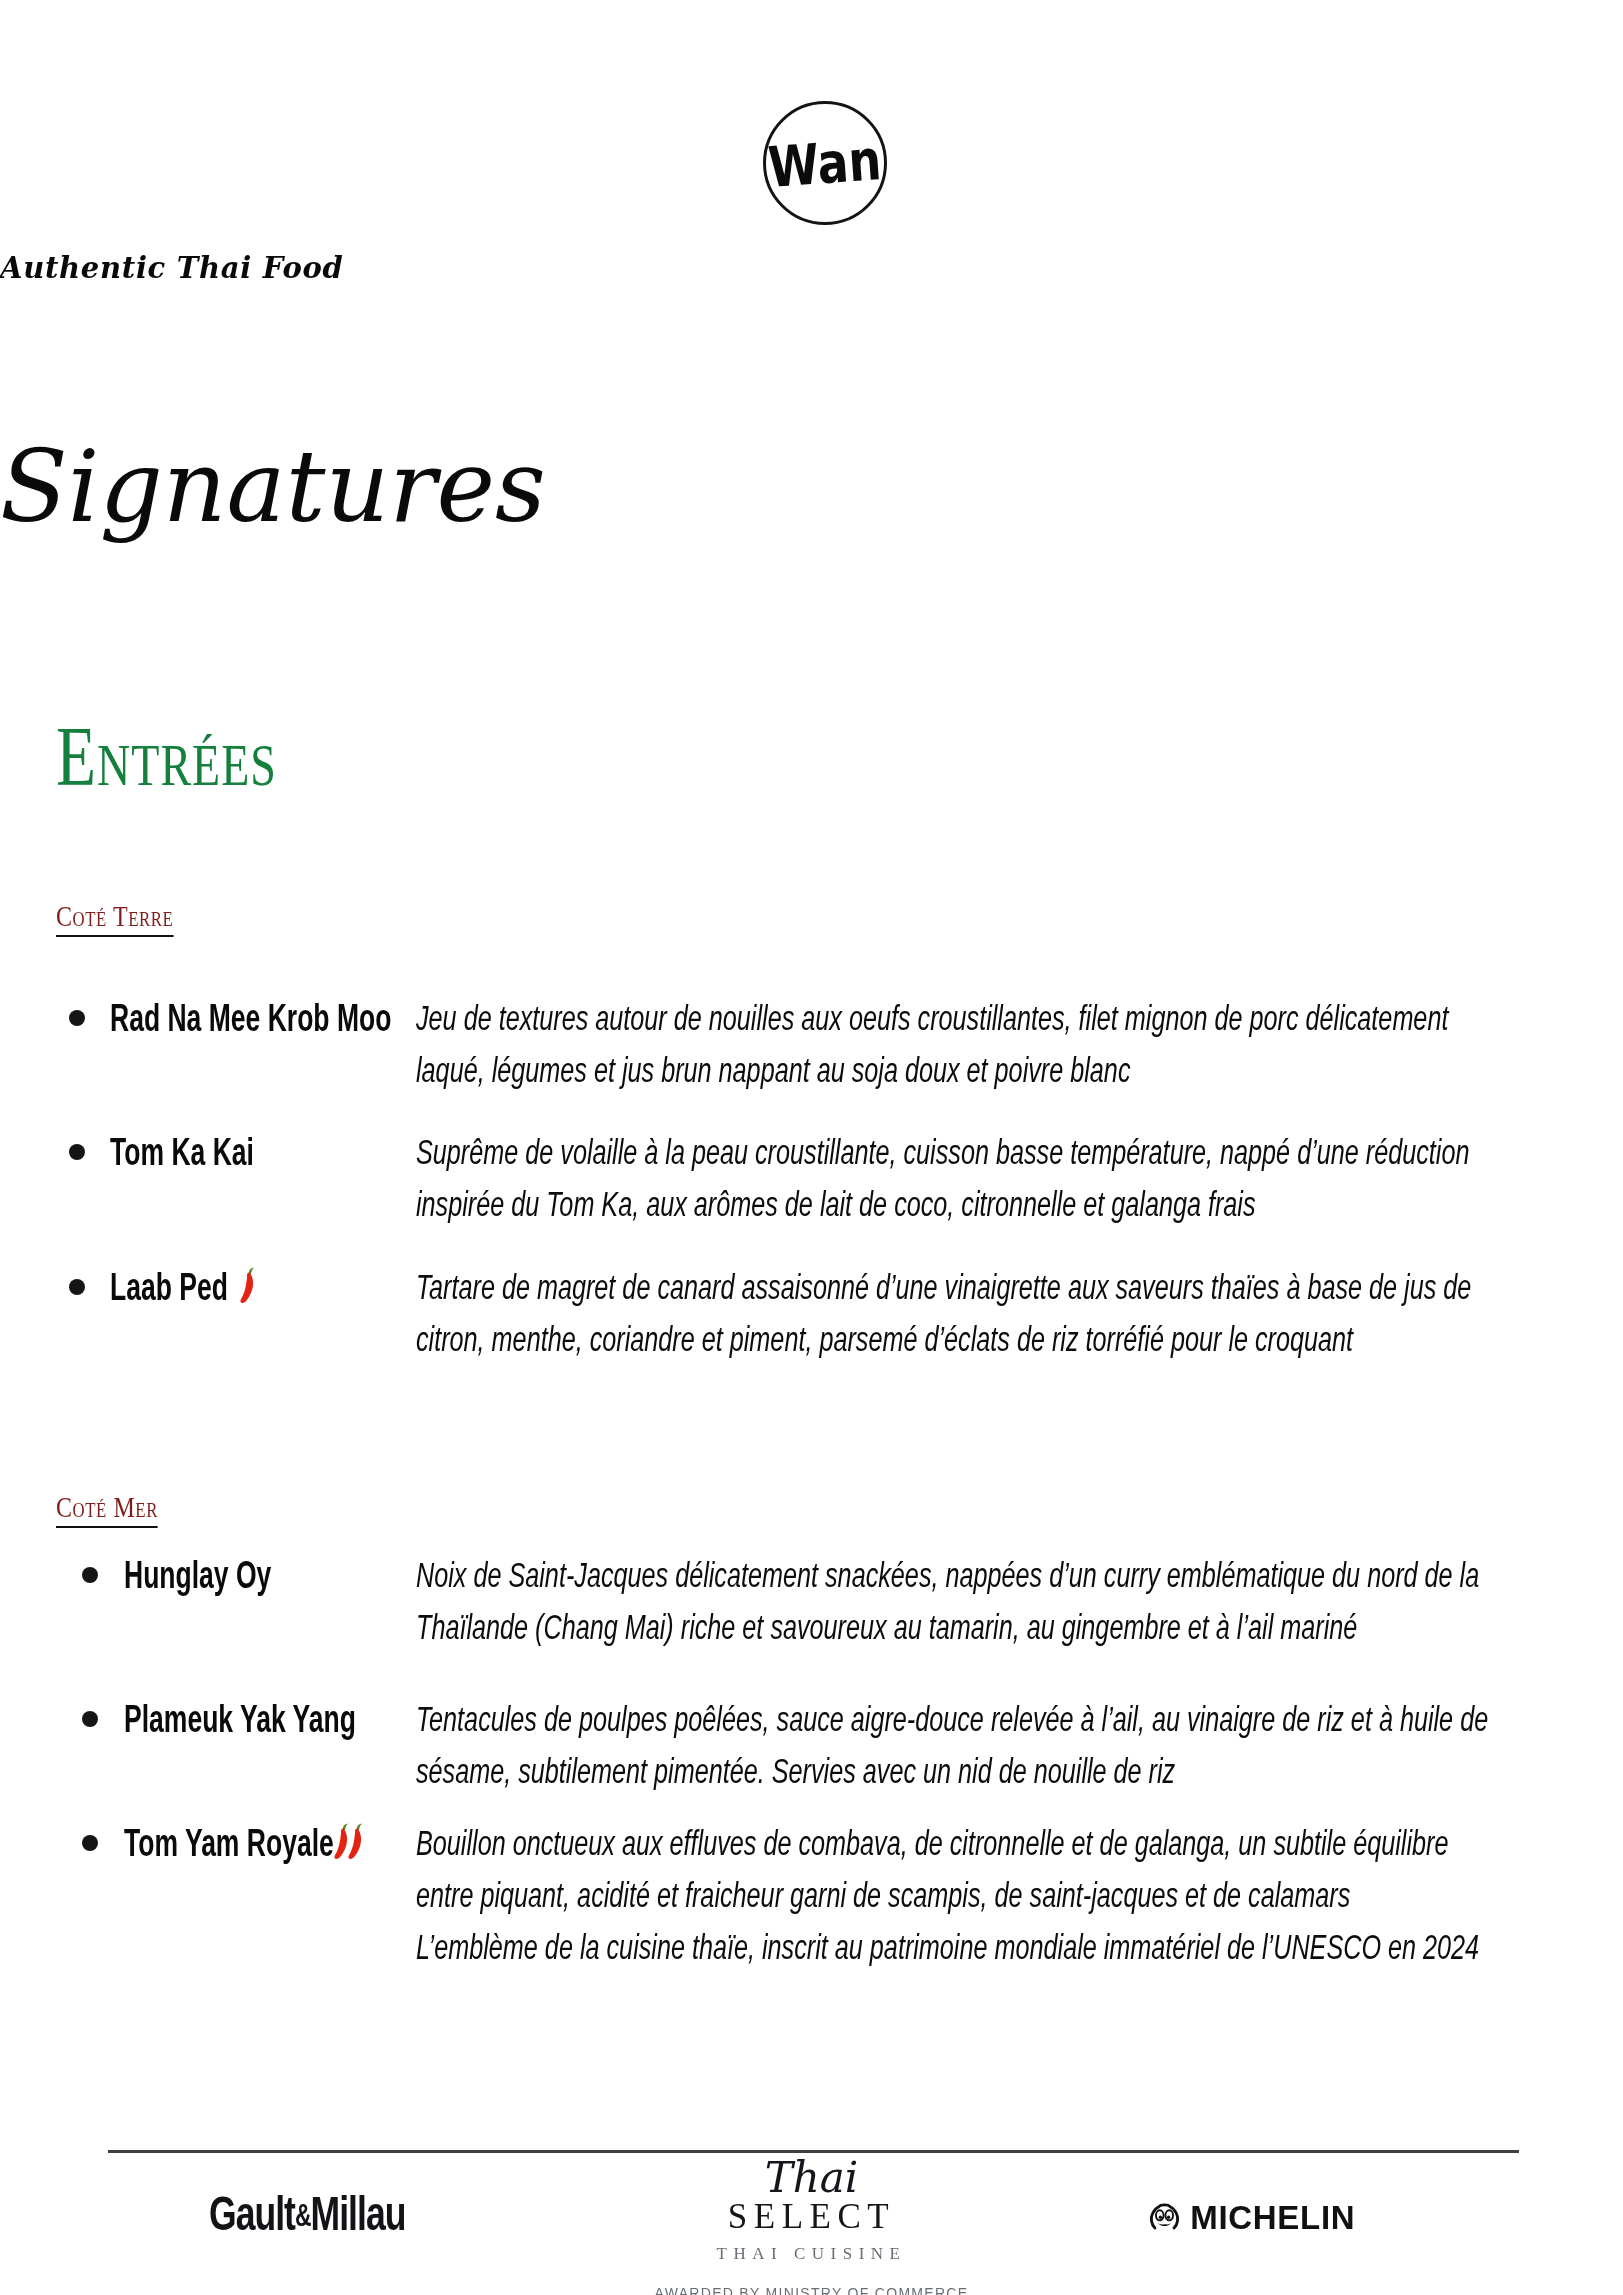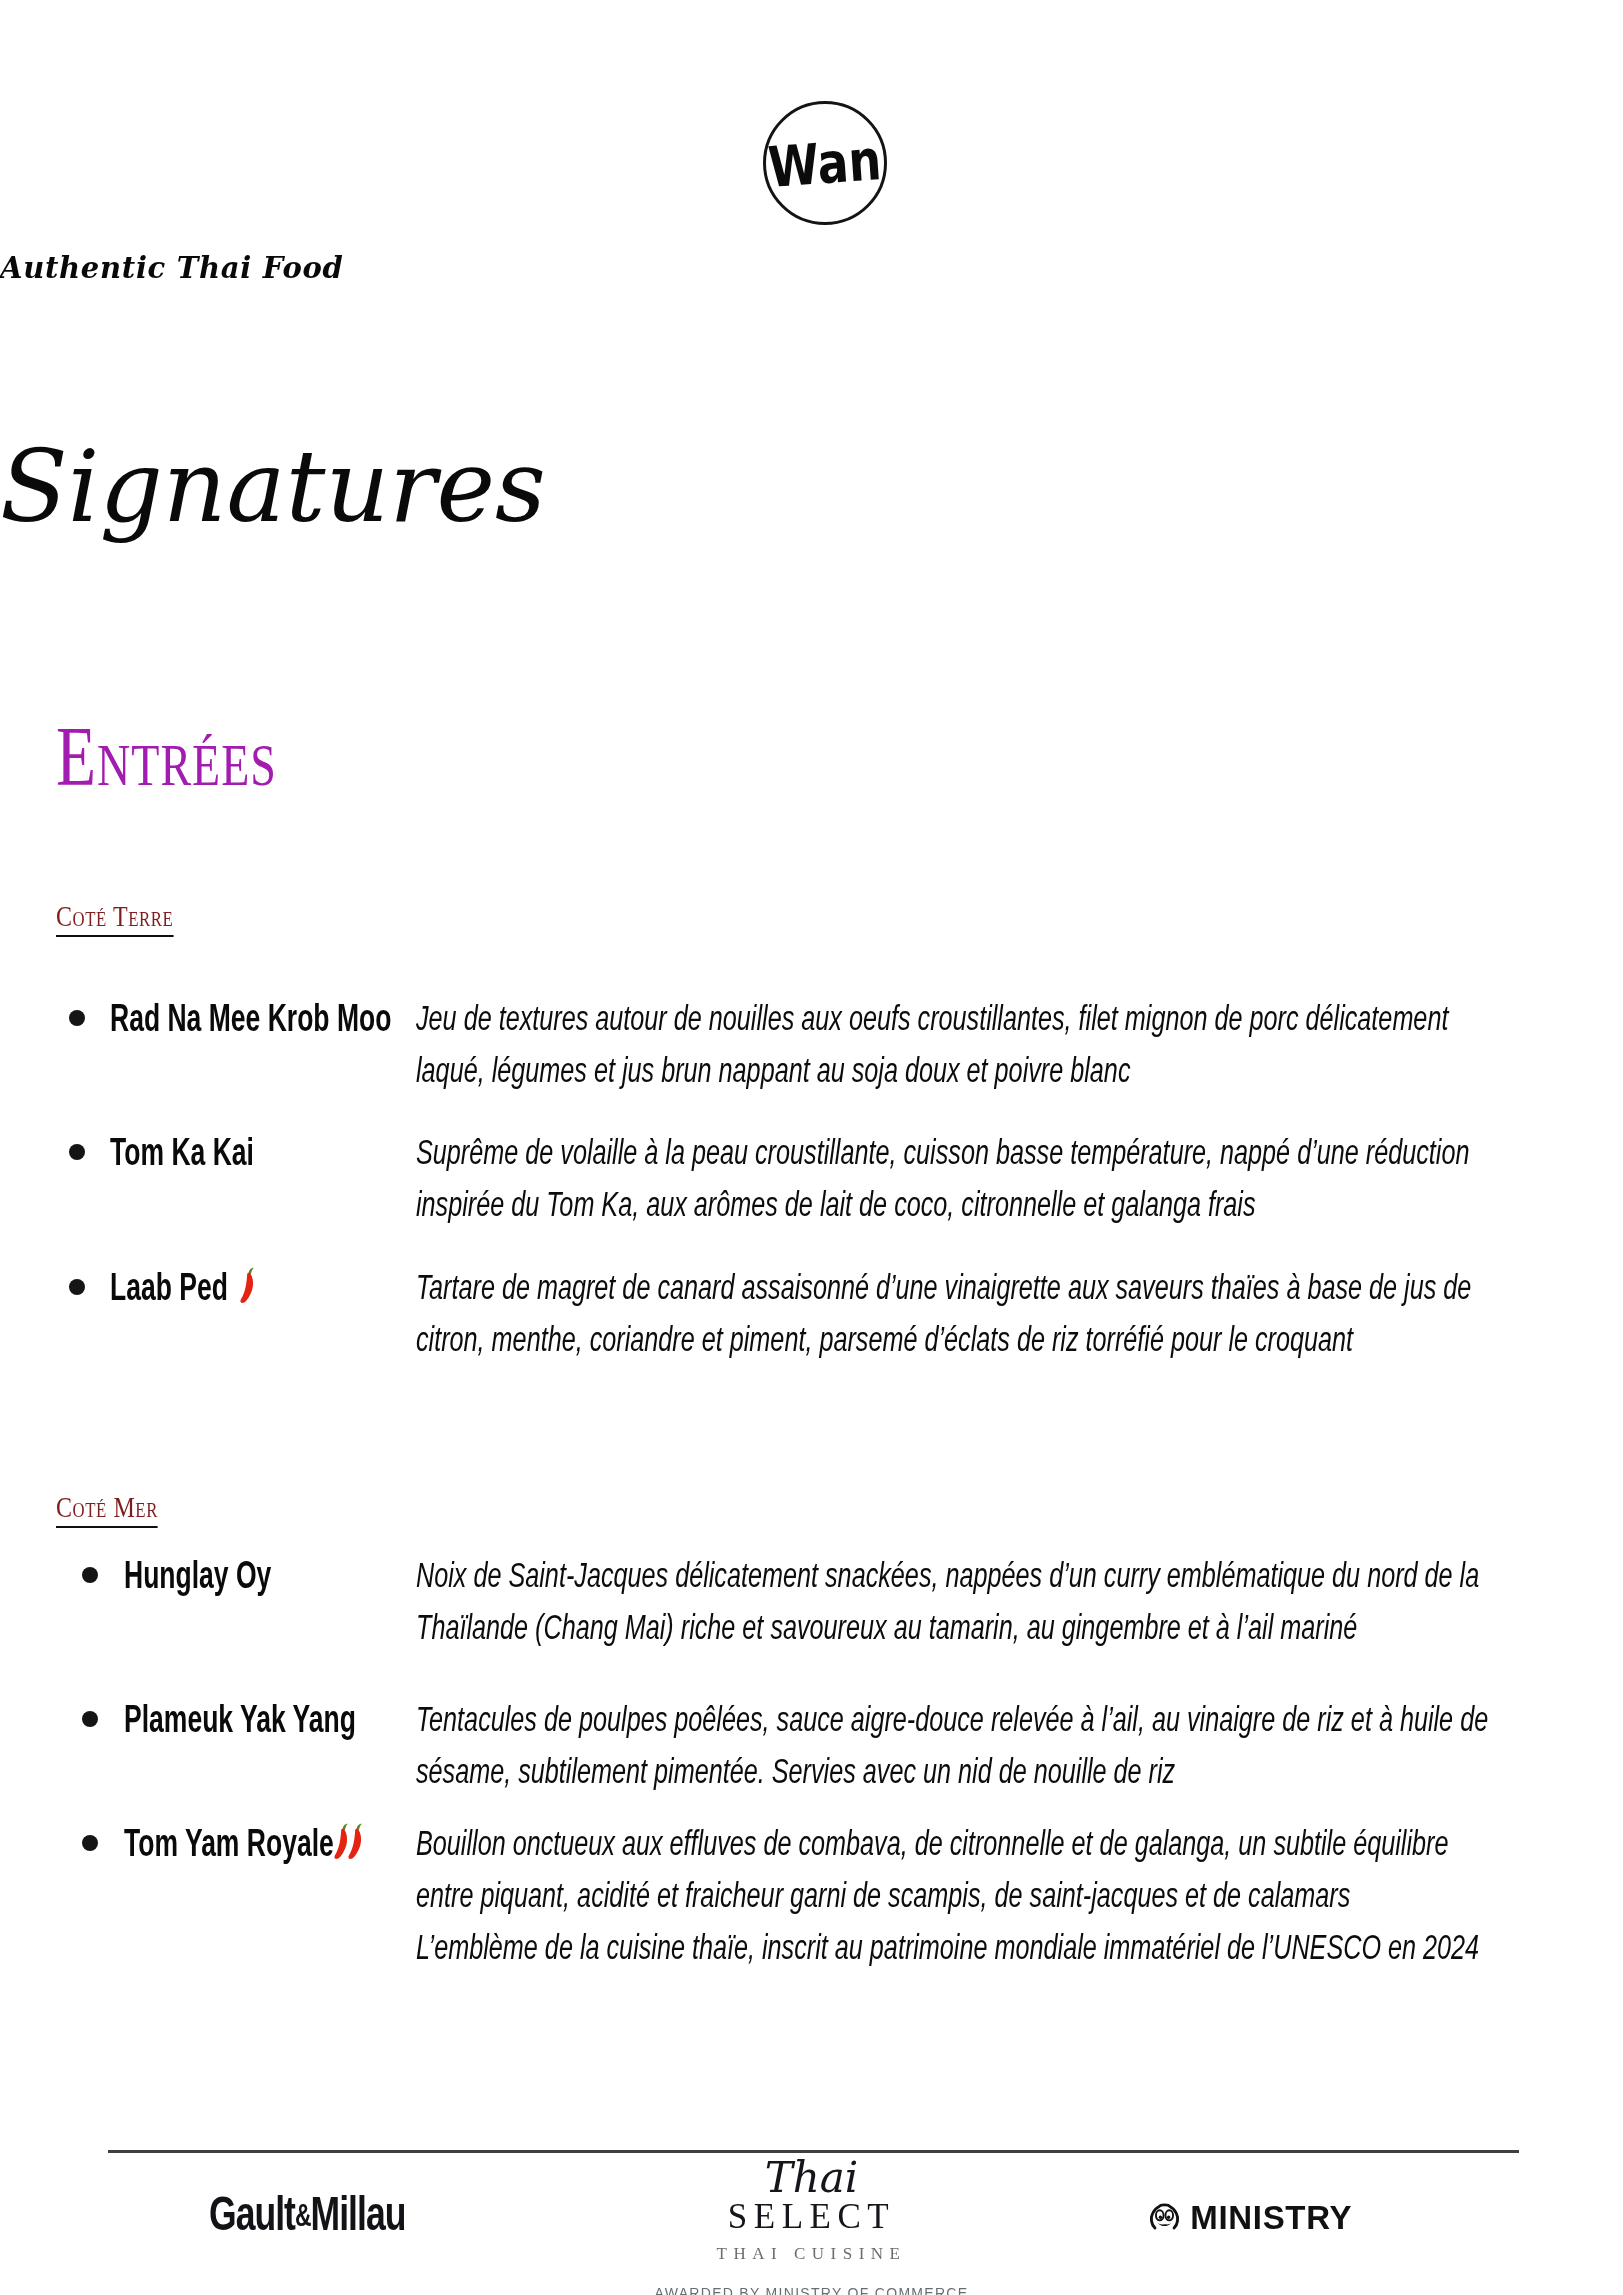--- a/index.html
+++ b/index.html
@@ -16,21 +16,21 @@
   .tagline{top:254px;font-family:"DejaVu Serif",serif;font-style:italic;font-weight:bold;
            font-size:29px;letter-spacing:0.7px;color:#090909;}
 
   
   .title-main{top:325px;font-family:"Liberation Serif",serif;font-variant:small-caps;
               font-size:118px;color:#070707;}
   .title-main .squeeze{display:inline-block;transform:scaleX(.75);letter-spacing:3.9px;}
   .title-script{top:437px;font-family:"DejaVu Serif",serif;font-style:italic;font-size:99px;color:#0a0a0a;}
 
   .heading{left:56px;top:715px;font-family:"Liberation Serif",serif;font-variant:small-caps;
-           font-size:84px;line-height:1;color:#a21caf;}
+           font-size:84px;line-height:1;color:#15803d;}
   .heading .squeeze{display:inline-block;transform:scaleX(.78);transform-origin:0 0;letter-spacing:1.3px;}
 
   .section-title{left:56px;font-family:"Liberation Serif",serif;font-variant:small-caps;
                  font-size:30px;line-height:1;color:#7f1d1d;}
   .section-title .squeeze{display:inline-block;transform:scaleX(.8);transform-origin:0 0;
                           border-bottom:2.6px solid #101010;padding-bottom:3.9px;letter-spacing:0.7px;}
 
   
   .menu-item{position:absolute;left:0;width:1623px;line-height:52px;}
   .bullet{position:absolute;top:17.7px;width:16.4px;height:16.4px;border-radius:50%;background:#151515;}
@@ -155,17 +155,17 @@
   <div class="michelin">
     <svg width="33" height="33" viewBox="0 0 52 52">
       <path d="M11 41 C5 35 3.5 25 7.5 17.5 C9.5 13.5 12.5 9.5 17 7.5 C20 3.5 32 3.5 35 7.5 C39.5 9.5 42.5 13.5 44.5 17.5 C48.5 25 47 35 41 41" fill="none" stroke="#111" stroke-width="4.5" stroke-linecap="round"></path>
       <ellipse cx="18.5" cy="21" rx="6" ry="8" fill="#fff" stroke="#111" stroke-width="3"></ellipse>
       <ellipse cx="33.5" cy="21" rx="6" ry="8" fill="#fff" stroke="#111" stroke-width="3"></ellipse>
       <circle cx="19.5" cy="24" r="2.6" fill="#111"></circle>
       <circle cx="32.5" cy="24" r="2.6" fill="#111"></circle>
       <path d="M15.5 33 C20 39.5 32 39.5 36.5 33 C32 36.5 20 36.5 15.5 33 Z" fill="#111"></path>
       <path d="M24 35.5 C25.5 37.5 28.5 37 29 34.8 C27 35.8 25.5 35.9 24 35.5 Z" fill="#111"></path>
     </svg>
-    <span class="michelin-word">MINISTRY</span>
+    <span class="michelin-word">MICHELIN</span>
   </div>
 
 </div>
 
 
 </body></html>

